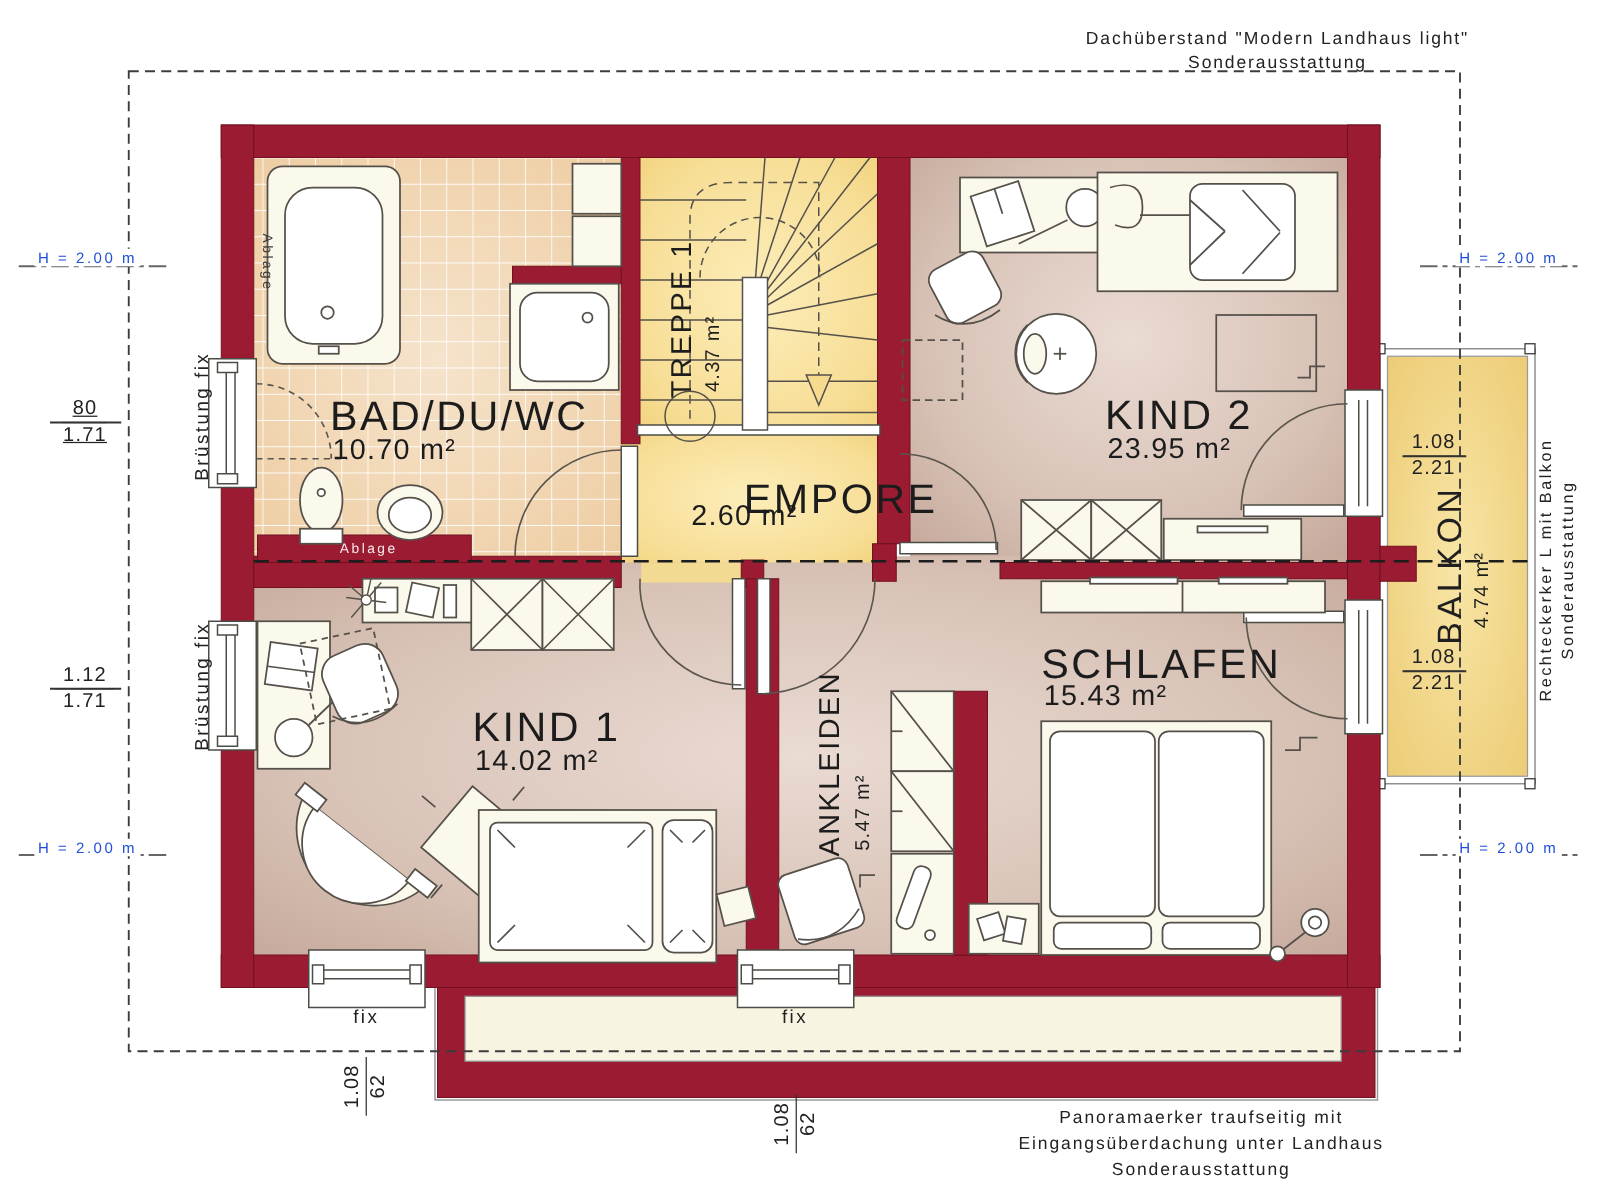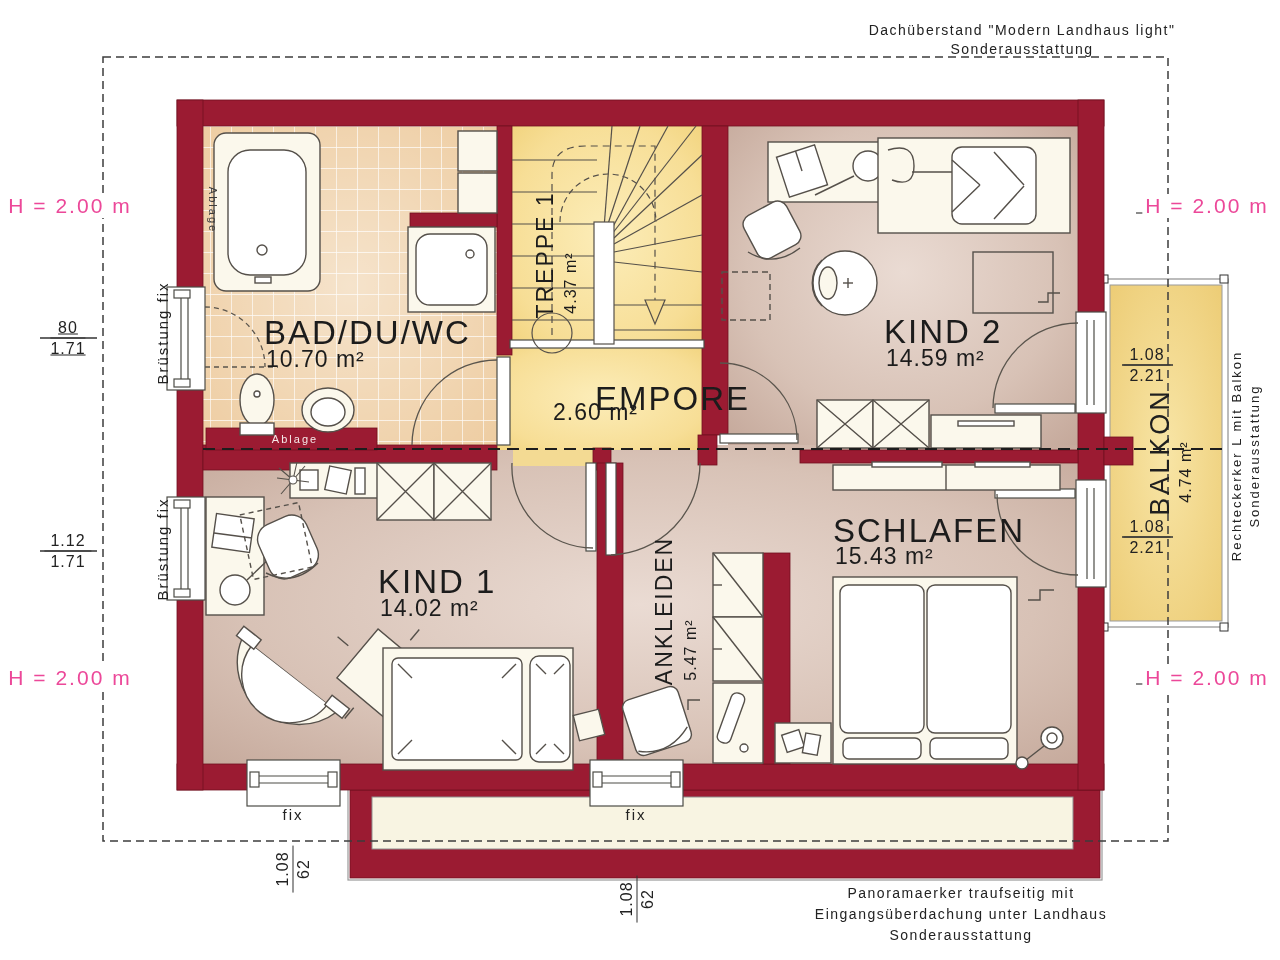--- a/index.html
+++ b/index.html
@@ -8,21 +8,21 @@
   .stage svg{position:absolute;left:0;top:0;}
   .lbl{position:absolute;white-space:nowrap;}
   .ctr{transform:translate(-50%,-50%);}
   .rotccw{transform:translate(-50%,-50%) rotate(-90deg);}
   .rotcw{transform:translate(-50%,-50%) rotate(90deg);}
   .room-name{font-size:33px;letter-spacing:2px;font-weight:500;color:#1c1c1c;}
   .room-area{font-size:23px;letter-spacing:1px;color:#1c1c1c;}
   .room-name-v{font-size:23px;letter-spacing:2px;font-weight:500;color:#1c1c1c;}
   .room-area-v{font-size:16px;letter-spacing:1px;color:#1c1c1c;}
   .note{font-size:14px;letter-spacing:1.5px;color:#222;text-align:center;}
-  .hmark{font-size:21px;letter-spacing:2px;background:#fff;padding:0 3px;color:#ec4899;}
+  .hmark{font-size:12px;letter-spacing:2px;background:#fff;padding:0 3px;color:#1d4ed8;}
   .winlbl{font-size:15px;letter-spacing:2px;color:#222;}
   .ablage{font-size:11px;letter-spacing:2px;}
   .ablage-wall{color:#3a3a3a;}
   .ablage-shelf{color:#f6e9e9;}
   .frac{position:absolute;text-align:center;font-size:16px;letter-spacing:1px;color:#222;}
   .frac .fn{border-bottom:1.5px solid #333;padding:0 6px 1px 6px;}
   .frac .fd{padding-top:1px;}
   .balkon-name{font-size:27px;letter-spacing:3px;font-weight:500;}
   .right-note{font-size:13px;letter-spacing:2px;color:#222;}
 </style>
@@ -364,21 +364,21 @@
 <div class="lbl room-name" style="left:264px;top:314px;">BAD/DU/WC</div>
 <div class="lbl room-area" style="left:266px;top:346px;">10.70 m²</div>
 
 <div class="lbl room-name-v rotccw" style="left:545px;top:255px;">TREPPE 1</div>
 <div class="lbl room-area-v rotccw" style="left:571px;top:283px;">4.37 m²</div>
 
 <div class="lbl room-name" style="left:551px;top:380px;margin-left:44px;">EMPORE</div>
 <div class="lbl room-area" style="left:553px;top:399px;">2.60 m²</div>
 
 <div class="lbl room-name" style="left:884px;top:313px;">KIND 2</div>
-<div class="lbl room-area" style="left:886px;top:345px;">14.59 m²</div>
+<div class="lbl room-area" style="left:886px;top:345px;">23.95 m²</div>
 
 <div class="lbl room-name" style="left:378px;top:563px;text-align:center;">KIND 1</div>
 <div class="lbl room-area" style="left:380px;top:595px;text-align:center;">14.02 m²</div>
 
 <div class="lbl room-name-v rotccw" style="left:664px;top:611px;">ANKLEIDEN</div>
 <div class="lbl room-area-v rotccw" style="left:691px;top:650px;">5.47 m²</div>
 
 <div class="lbl room-name" style="left:833px;top:512px;">SCHLAFEN</div>
 <div class="lbl room-area" style="left:835px;top:543px;">15.43 m²</div>
 

